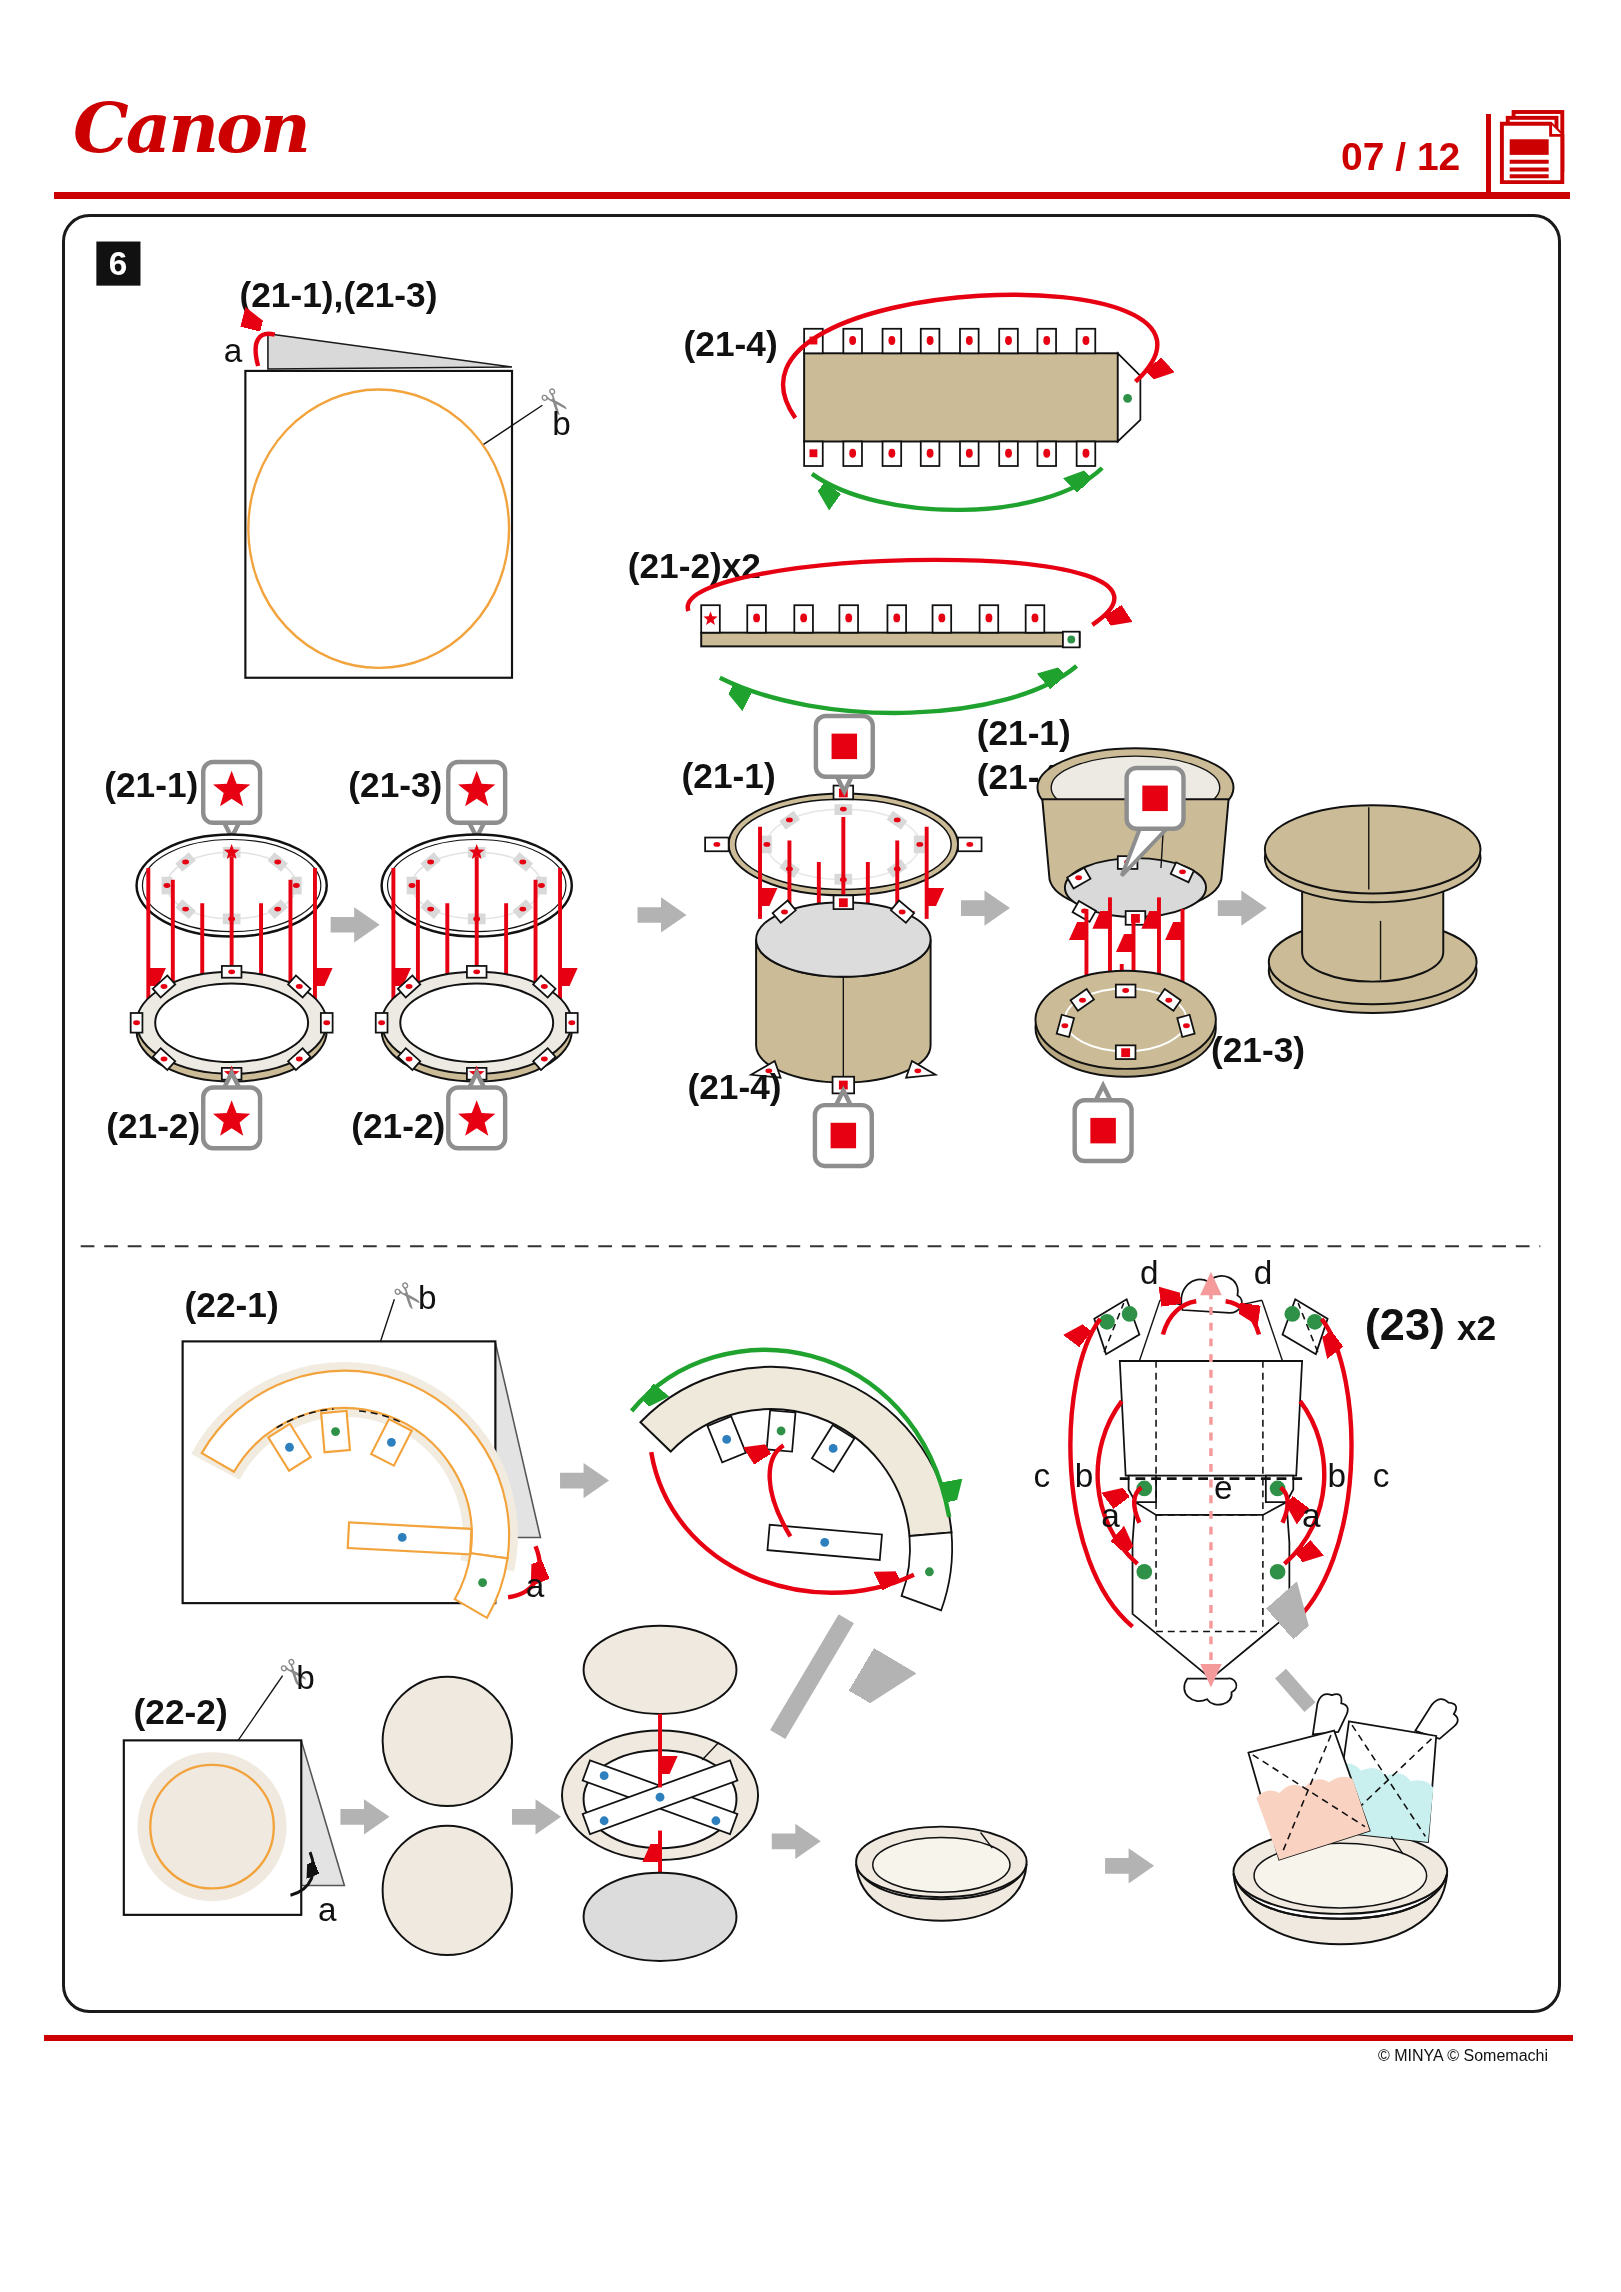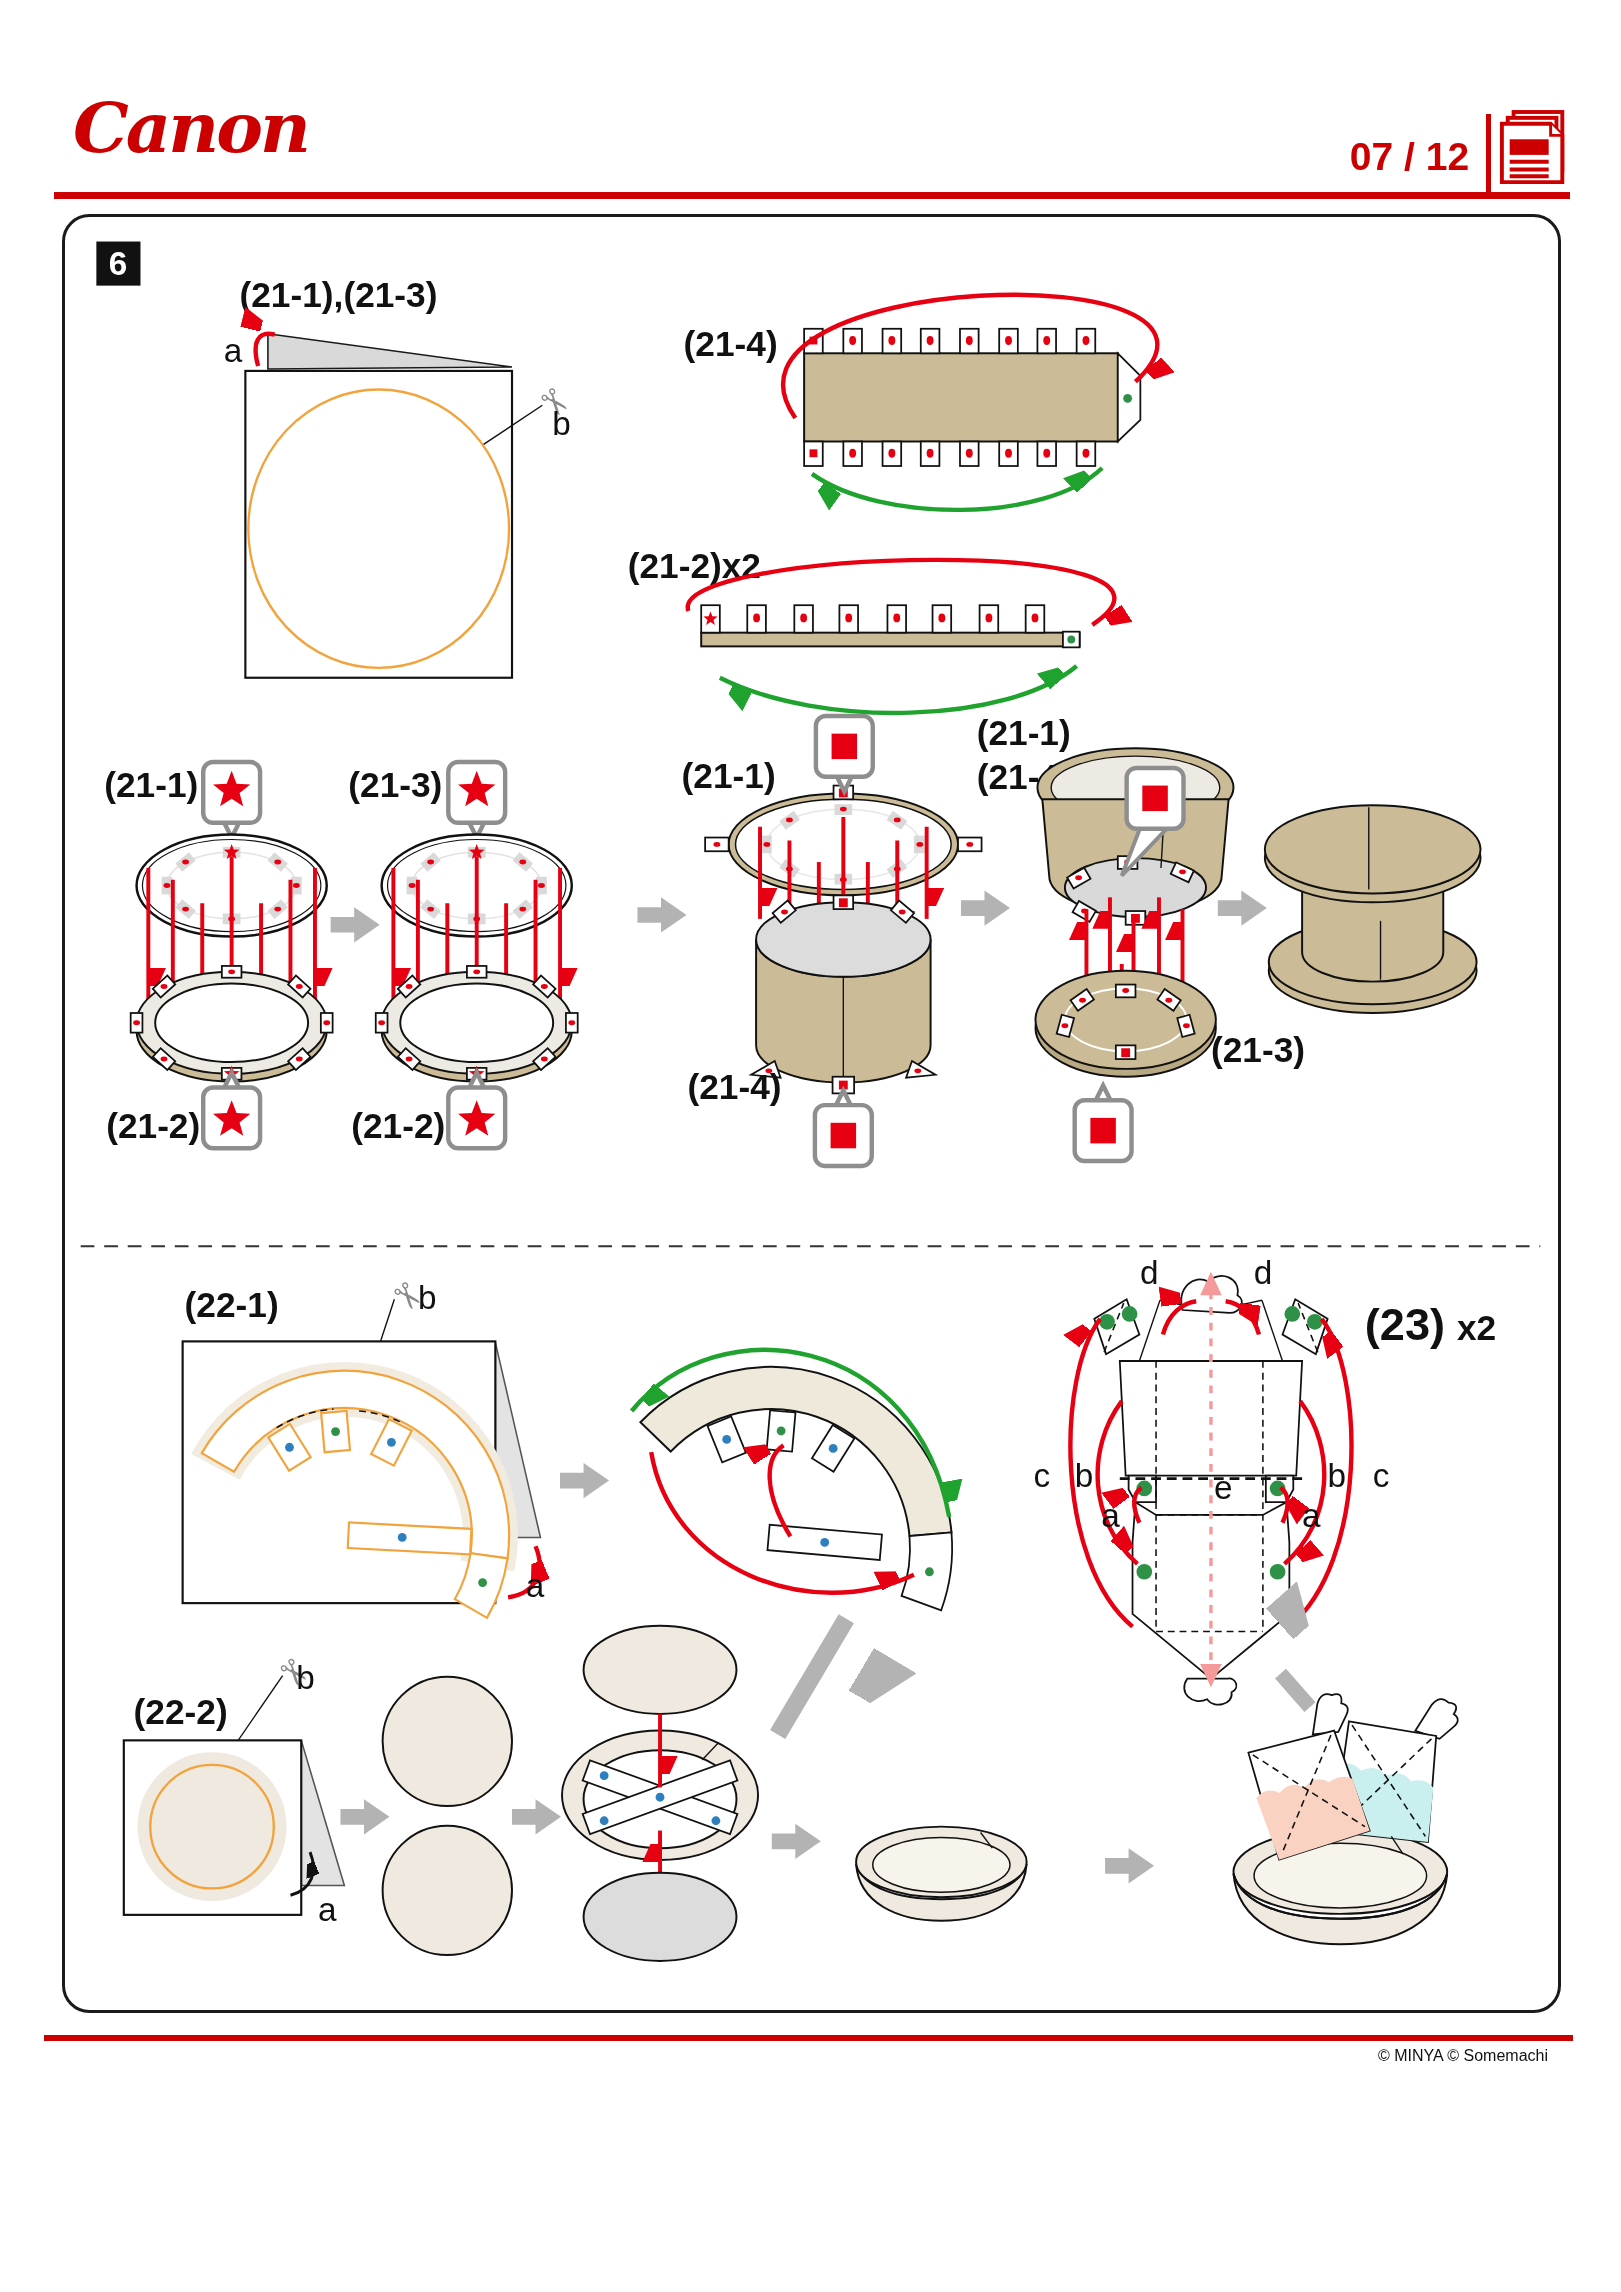--- a/index.html
+++ b/index.html
@@ -1,19 +1,19 @@
 <!DOCTYPE html>
 <html><head>
 <meta charset="utf-8">
 <style>
   html,body{margin:0;padding:0;background:#fff;}
   body{width:1621px;height:2293px;position:relative;font-family:"Liberation Sans",sans-serif;overflow:hidden;}
   .abs{position:absolute;}
   .brand{left:73px;top:86px;font-family:"DejaVu Serif",serif;font-weight:bold;font-size:70px;color:#cc0000;letter-spacing:-2.9px;font-style:italic;}
-  .pageind{left:1341px;top:135px;width:137px;text-align:center;font-size:39px;font-weight:bold;color:#cc0000;}
+  .pageind{left:1341px;top:135px;width:137px;text-align:left;font-size:39px;font-weight:bold;color:#cc0000;}
   .vline{left:1486px;top:114px;width:4.9px;height:80px;background:#cc0000;}
   .hrule{left:54px;top:192px;width:1516px;height:6.9px;background:#cc0000;}
   .frule{left:44px;top:2035px;width:1529px;height:5.9px;background:#cc0000;}
   .copyright{left:980px;top:2047px;width:568px;text-align:right;font-size:16px;color:#111;}
   .panel{left:62px;top:214px;width:1499px;height:1799px;border:3.9px solid #1a1a1a;border-radius:27.4px;box-sizing:border-box;background:#fff;}
   svg text{font-family:"Liberation Sans",sans-serif;}
   .lbl{font-size:36px;font-weight:bold;fill:#111;}
   .lblxl{font-size:46px;font-weight:bold;fill:#111;}
   .ltr{font-size:34px;fill:#111;}
   .scis{font-size:36px;fill:#8a8a8a;}

